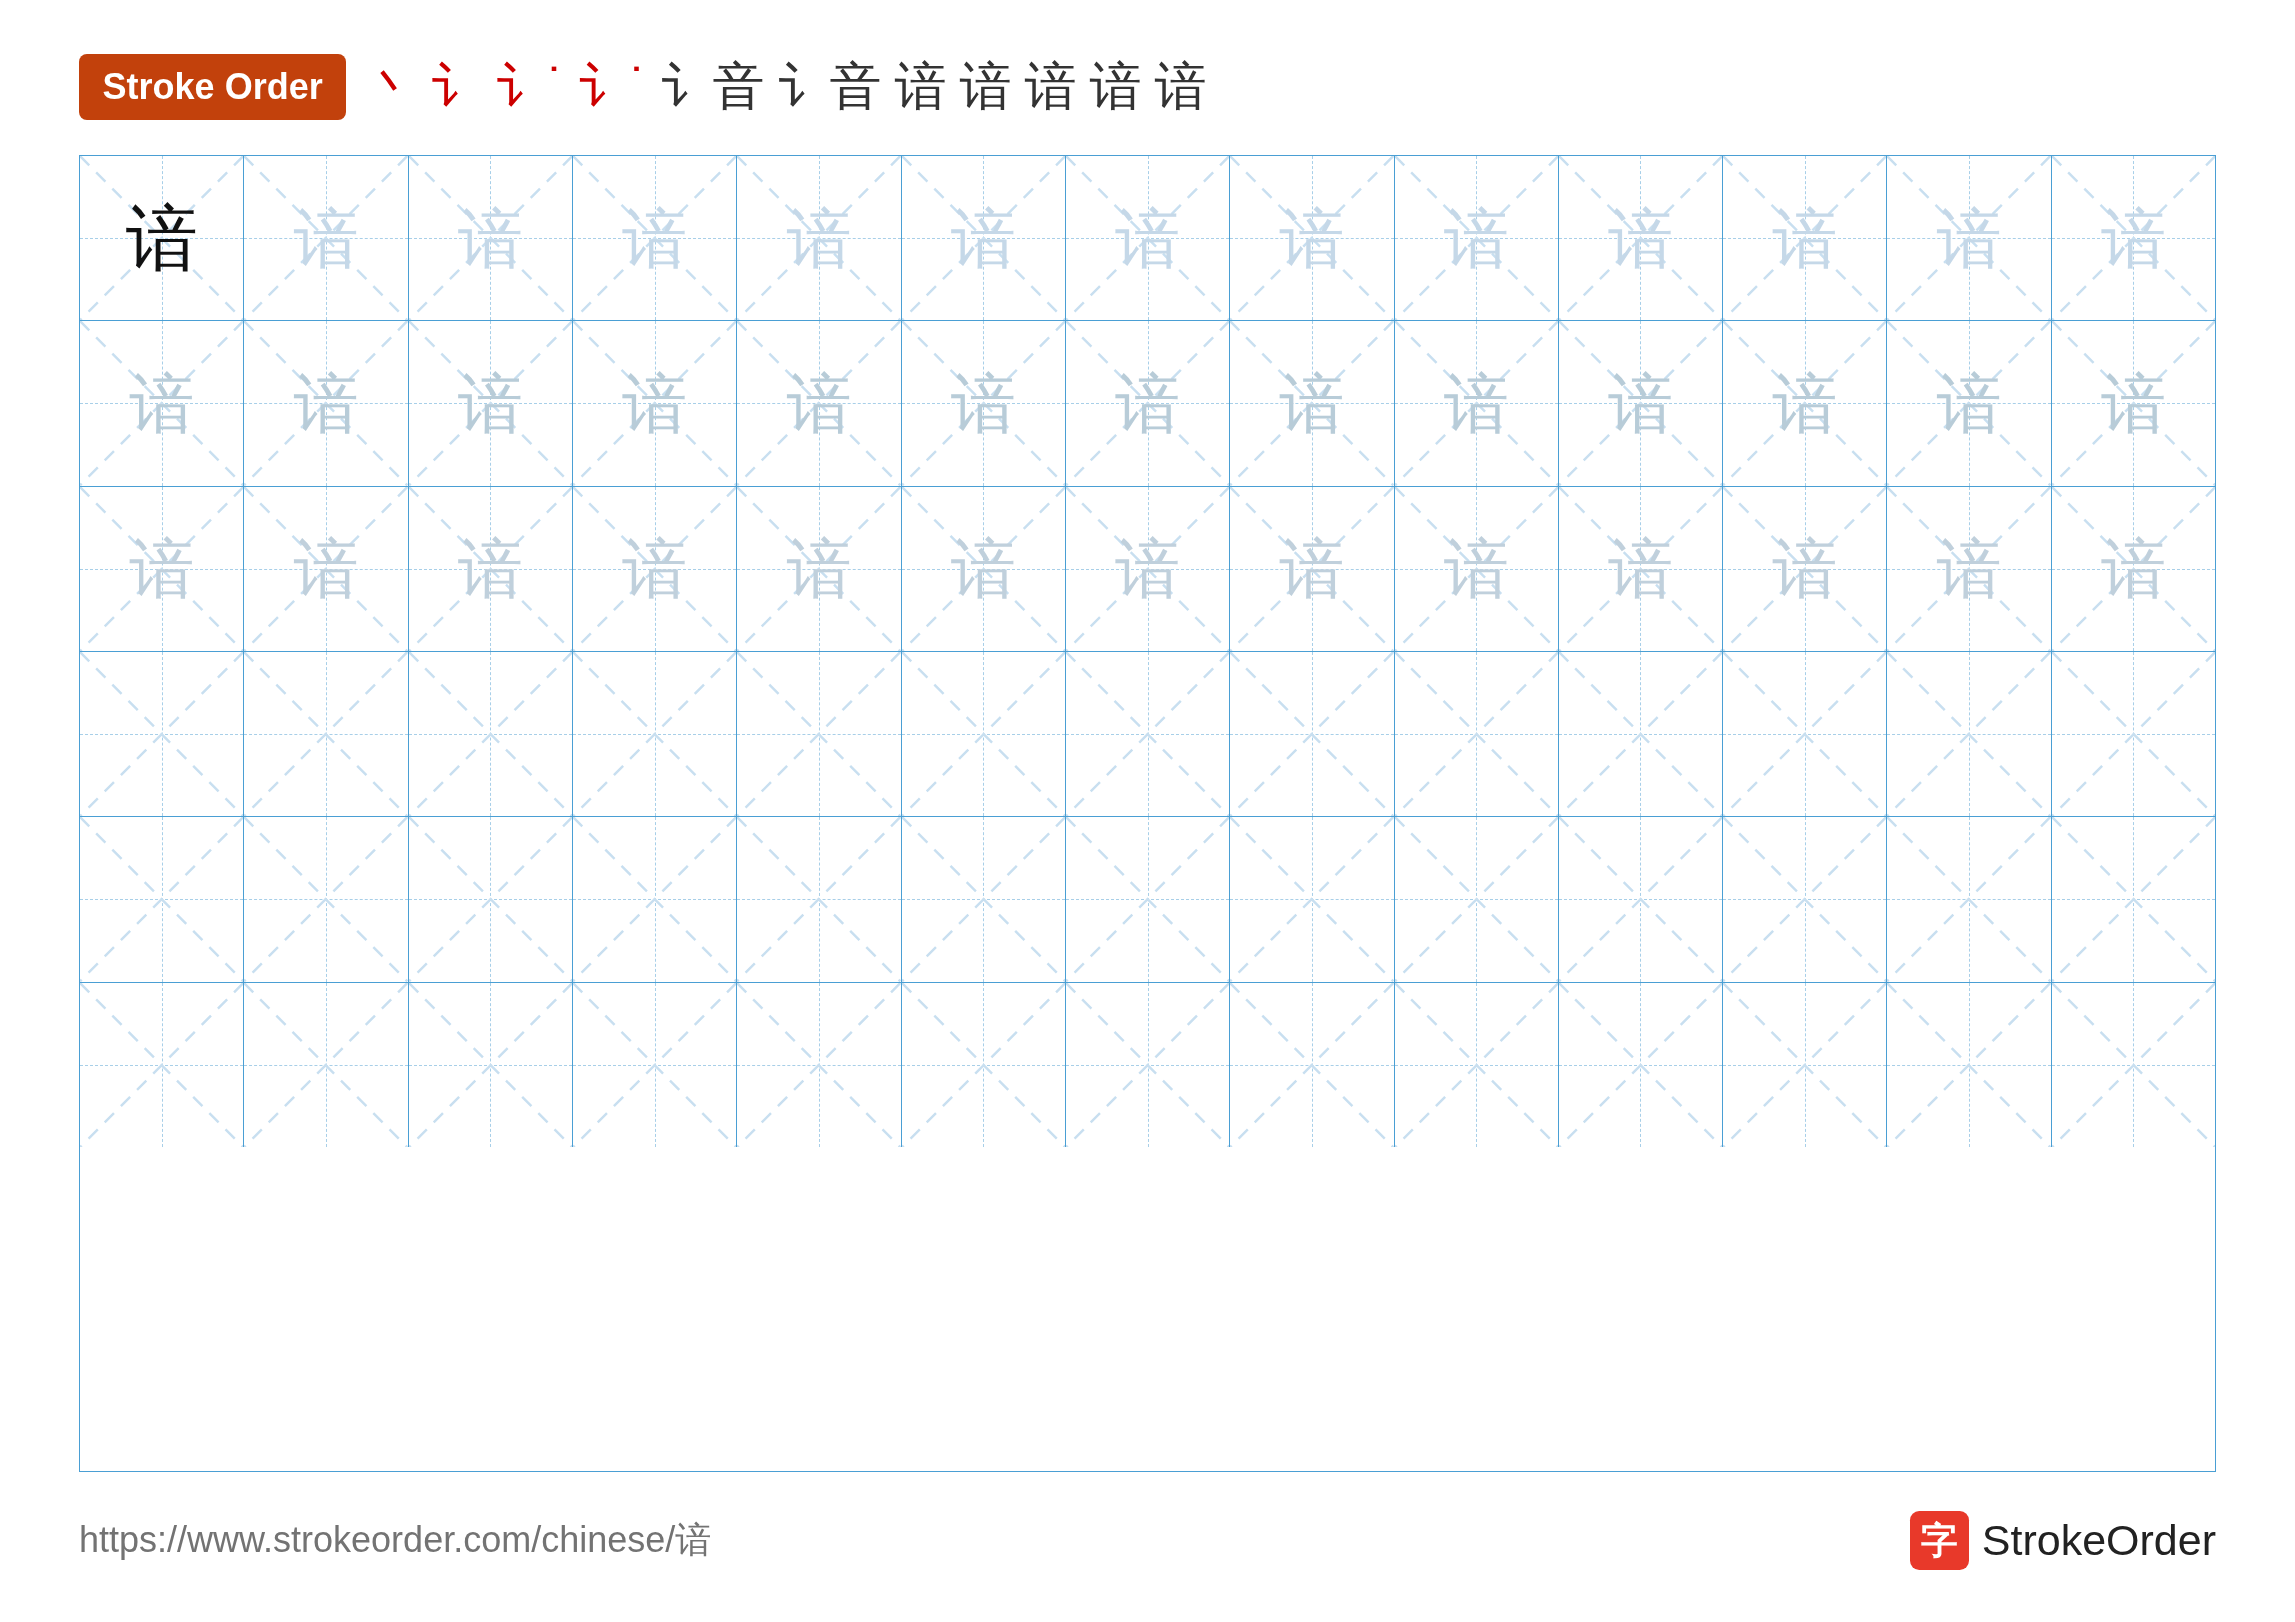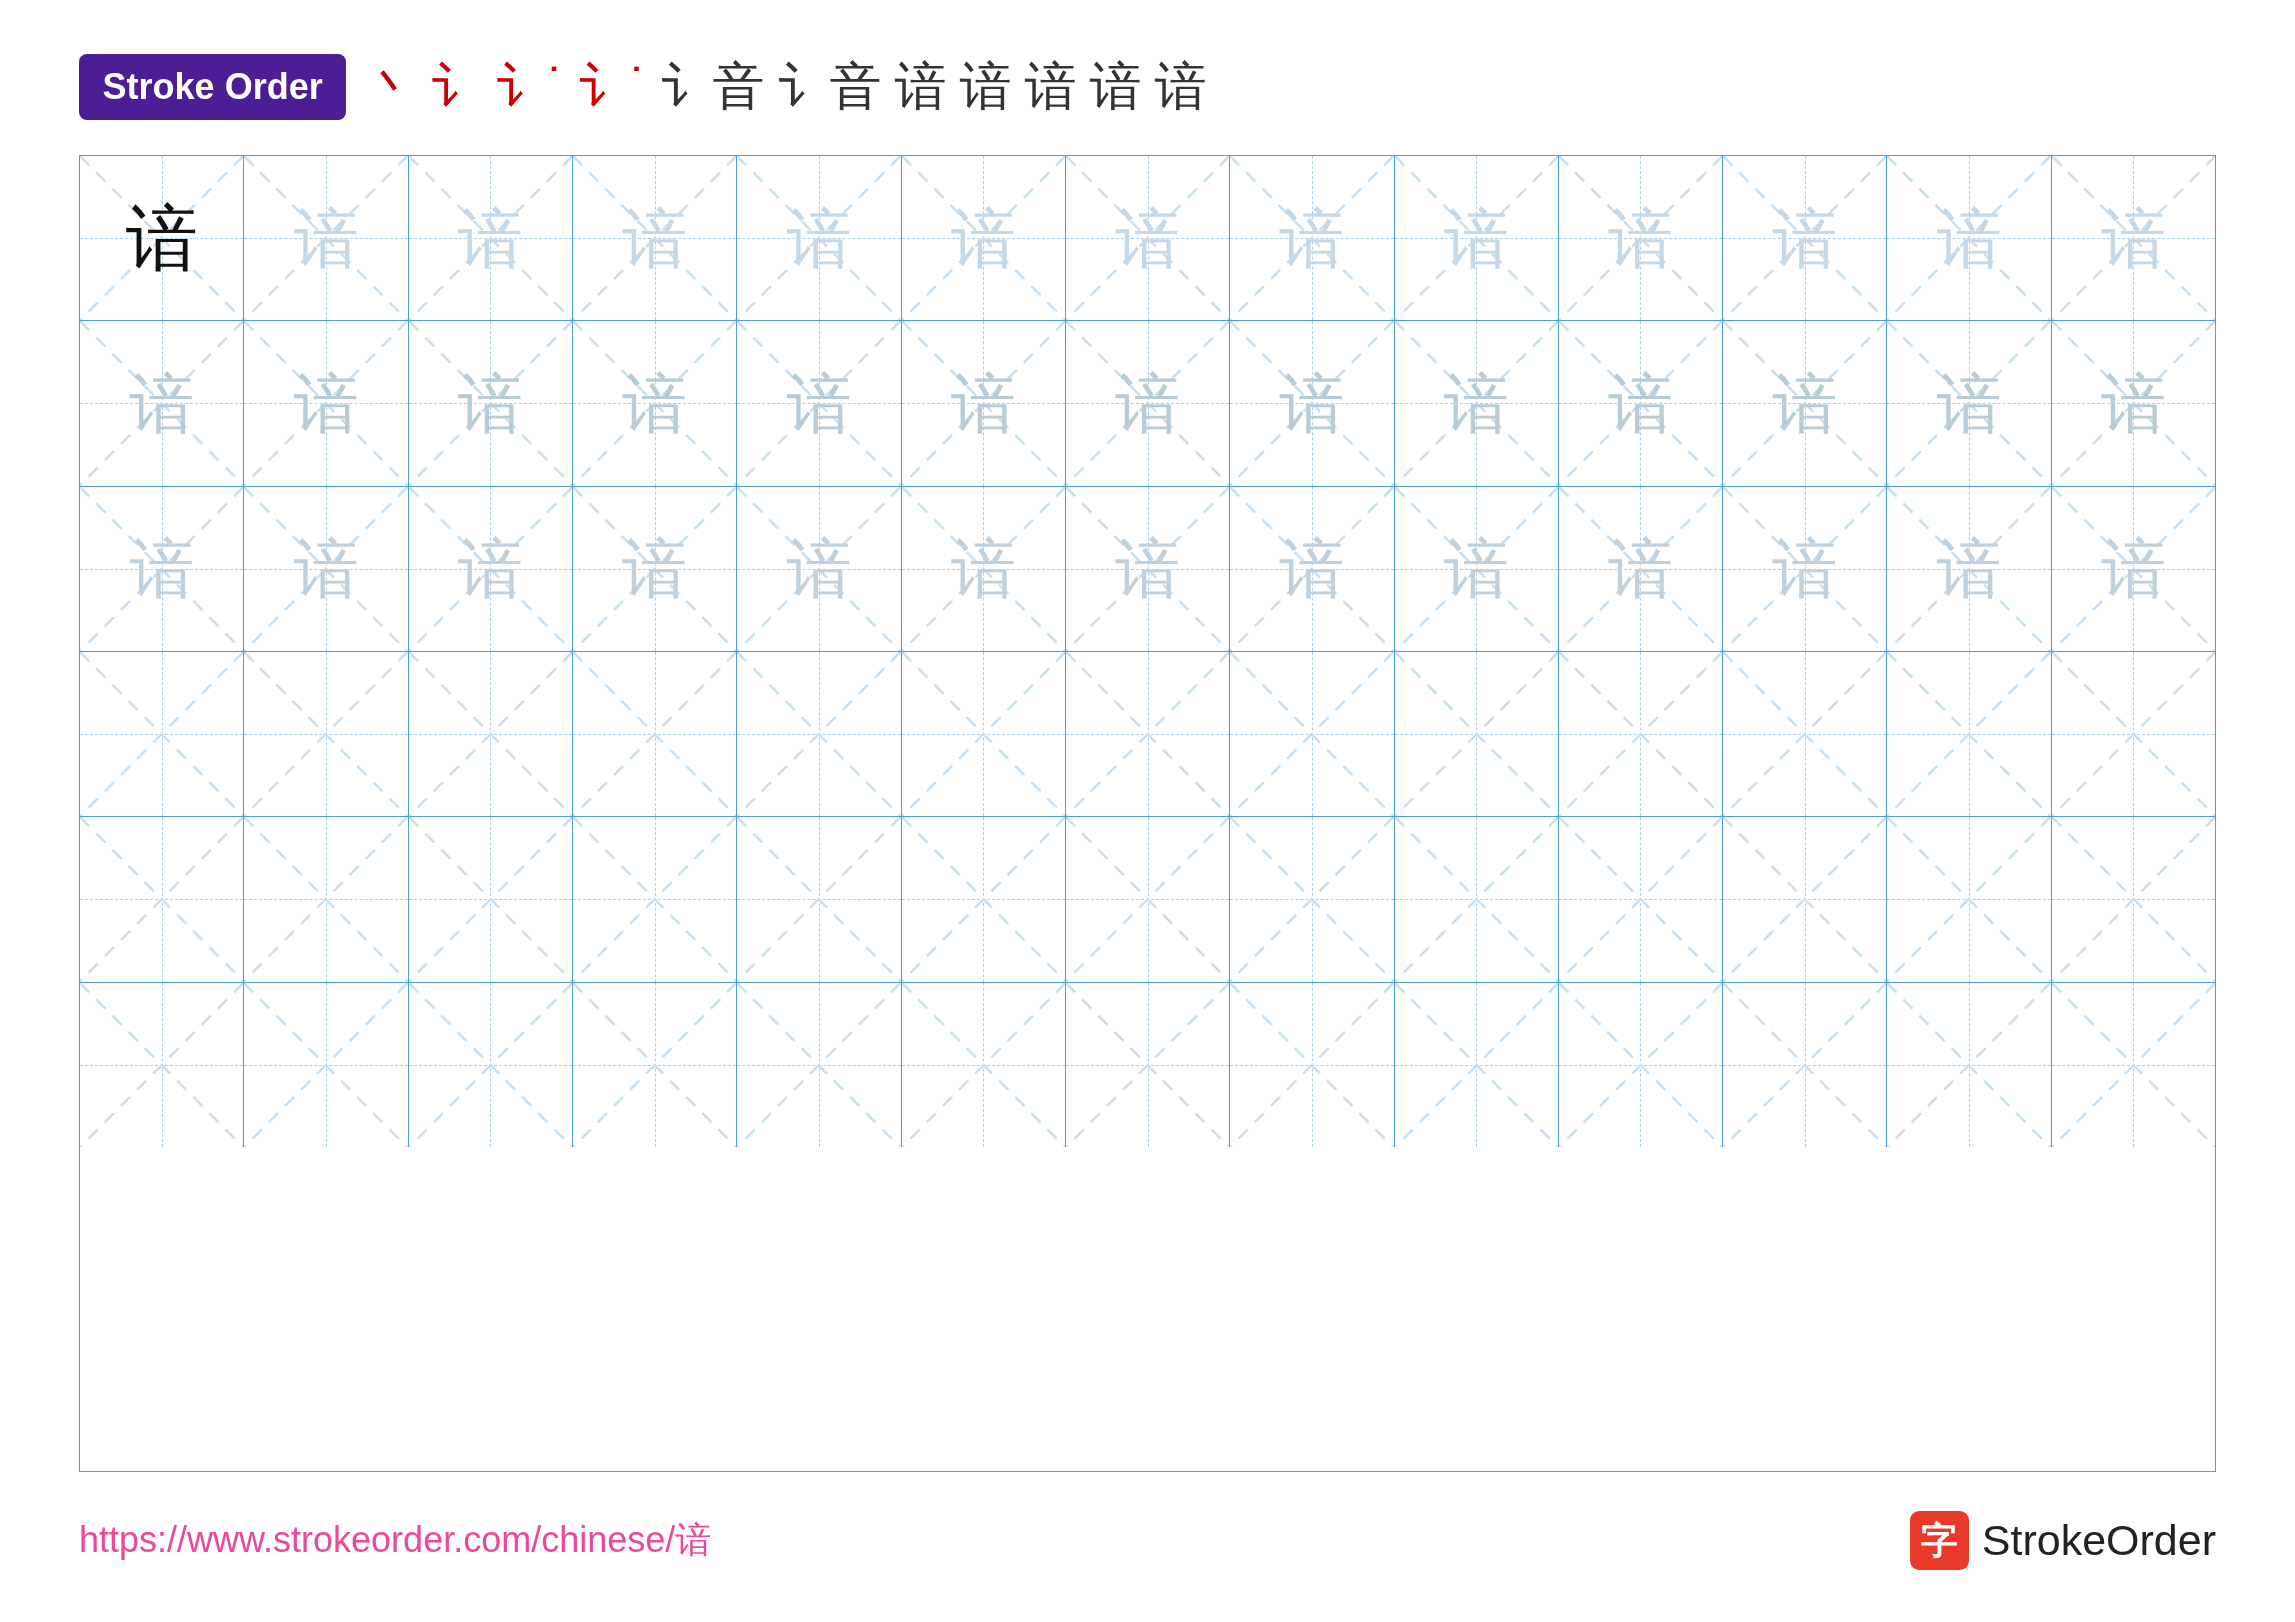--- a/index.html
+++ b/index.html
@@ -32,21 +32,21 @@
 
     .stroke-order-row {
       display: flex;
       align-items: center;
       width: 100%;
       margin-bottom: 33px;
       gap: 19.6px;
     }
 
     .stroke-order-badge {
-      background: #4c1d95;
+      background: #c2410c;
       color: white;
       font-size: 36px;
       font-weight: bold;
       padding: 11.8px 23.6px;
       border-radius: 7.9px;
       white-space: nowrap;
     }
 
     .stroke-sequence {
       display: flex;
@@ -137,21 +137,21 @@
 
     .footer {
       display: flex;
       justify-content: space-between;
       align-items: center;
       width: 100%;
       margin-top: 39px;
     }
 
     .footer-url {
-      color: #ec4899;
+      color: #737373;
       font-size: 36px;
     }
 
     .footer-logo {
       display: flex;
       align-items: center;
       gap: 13px;
     }
 
     .footer-logo-icon {

